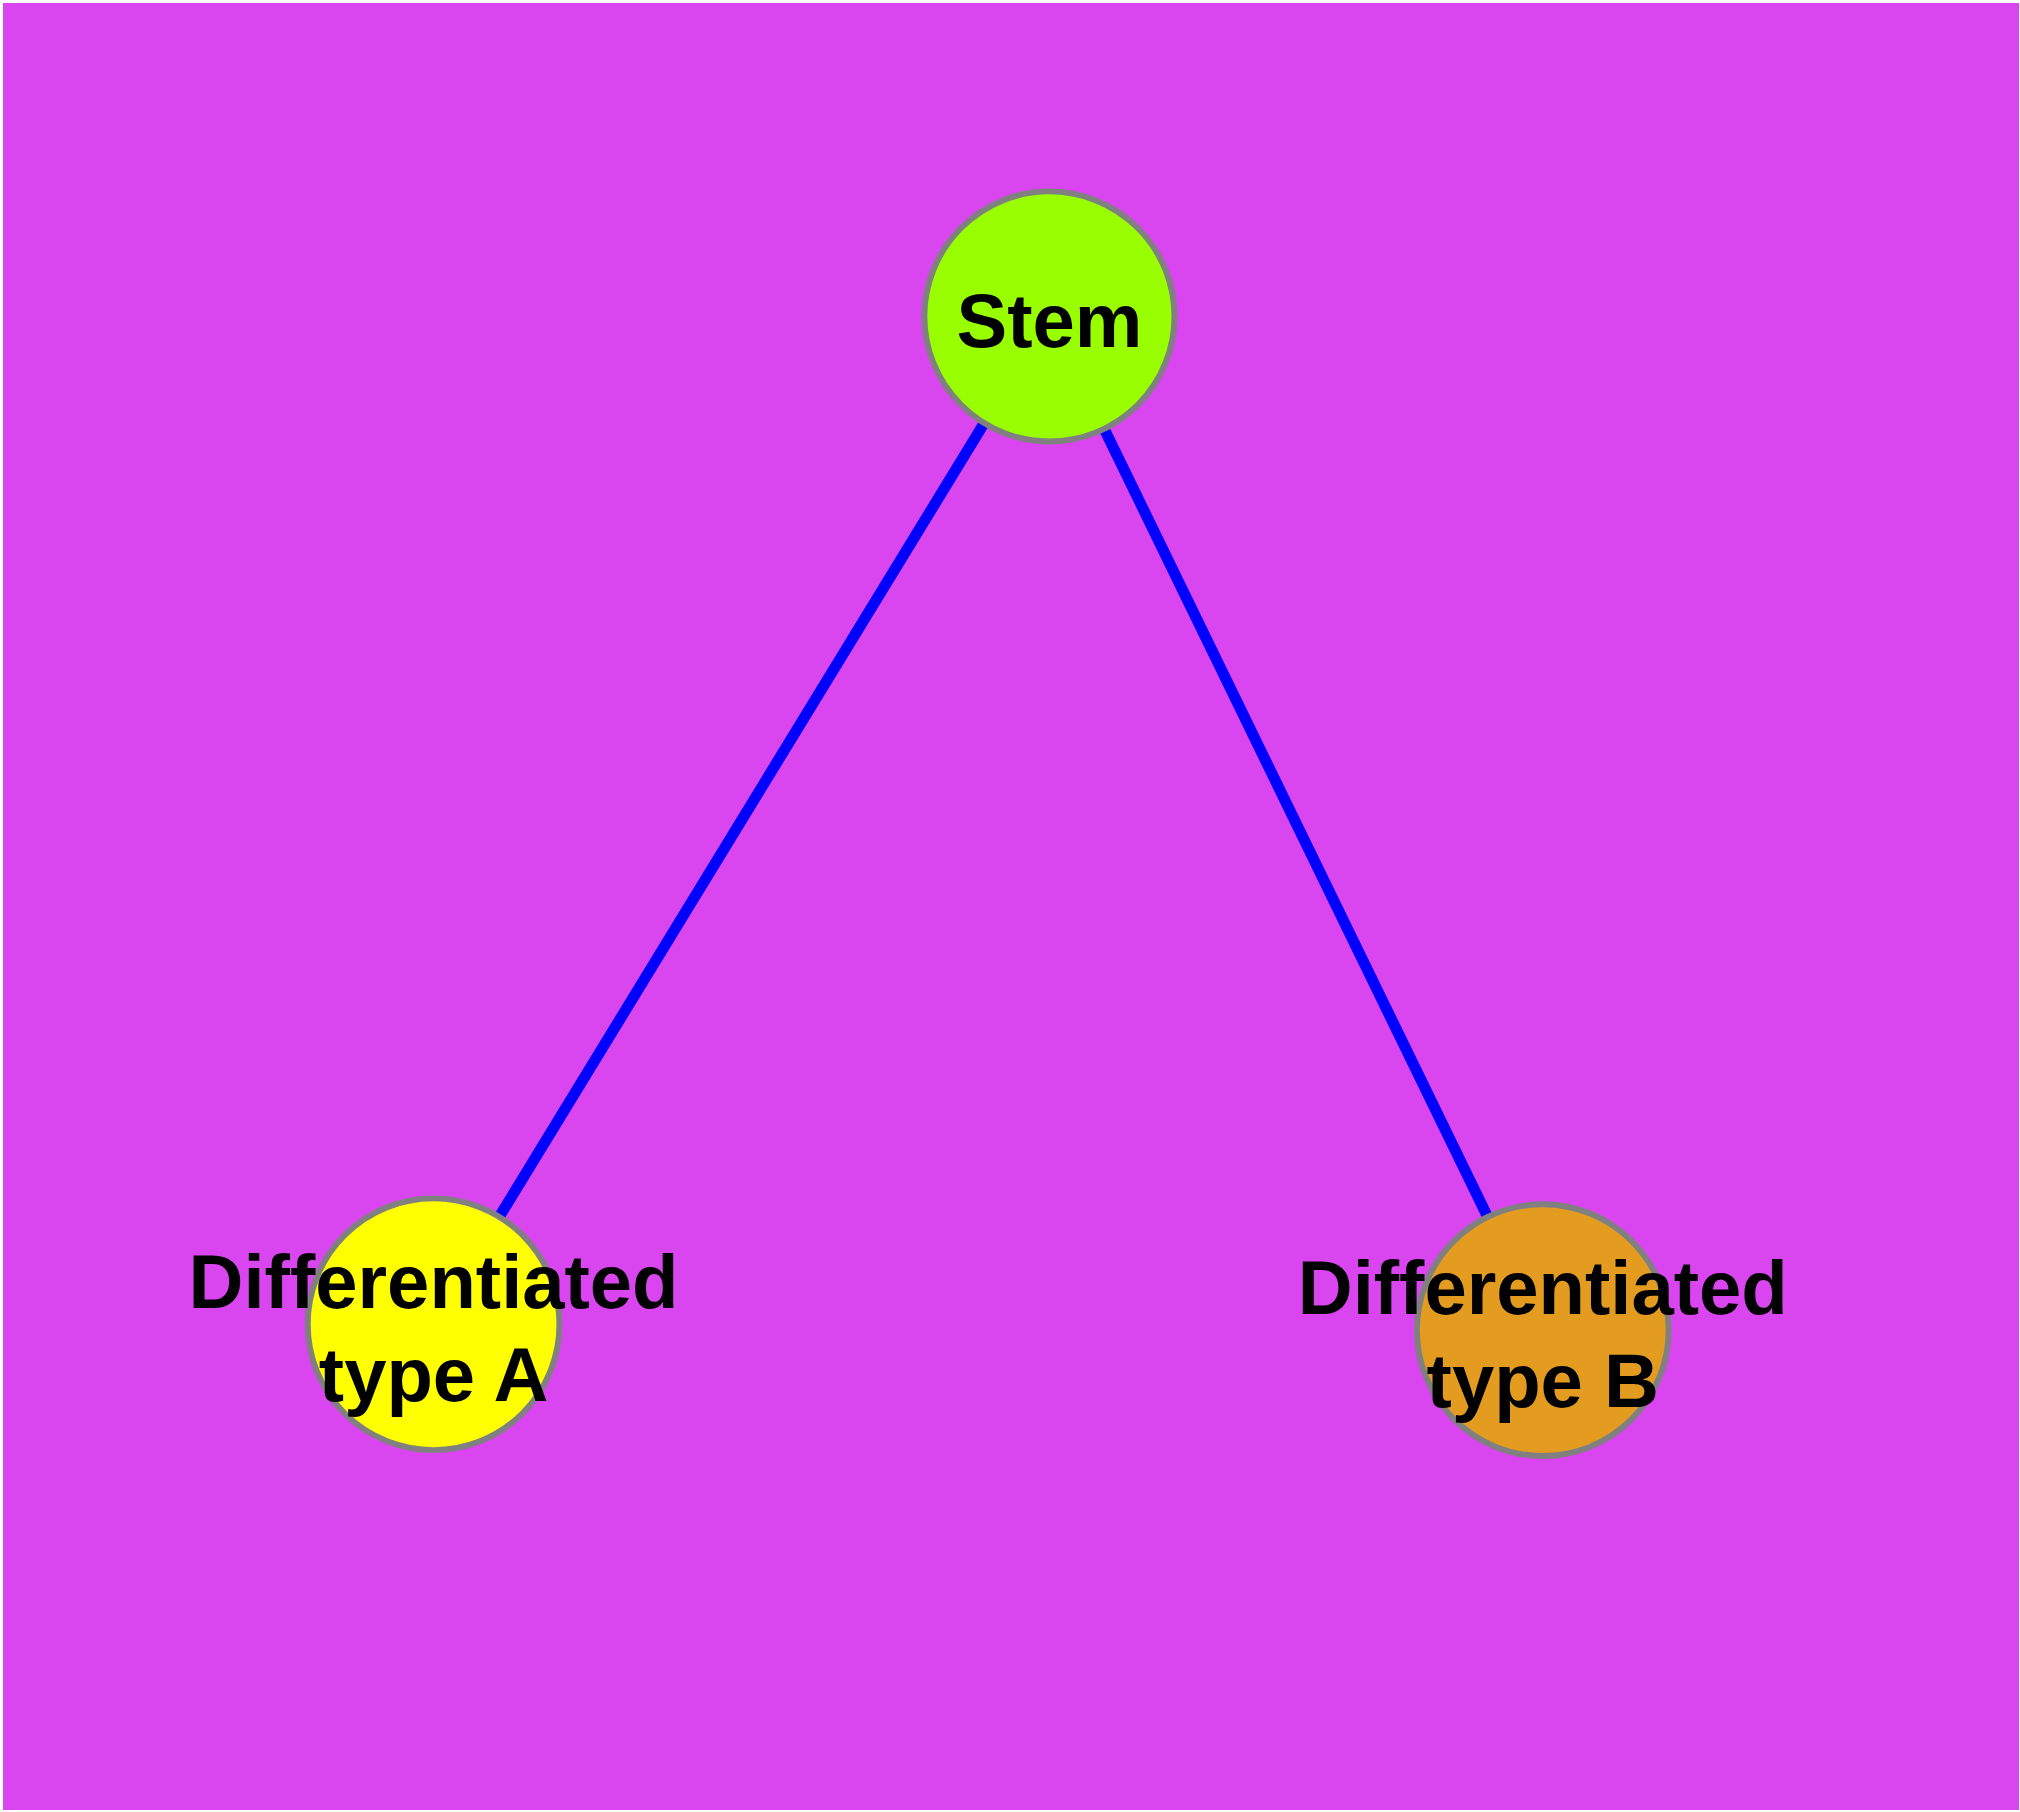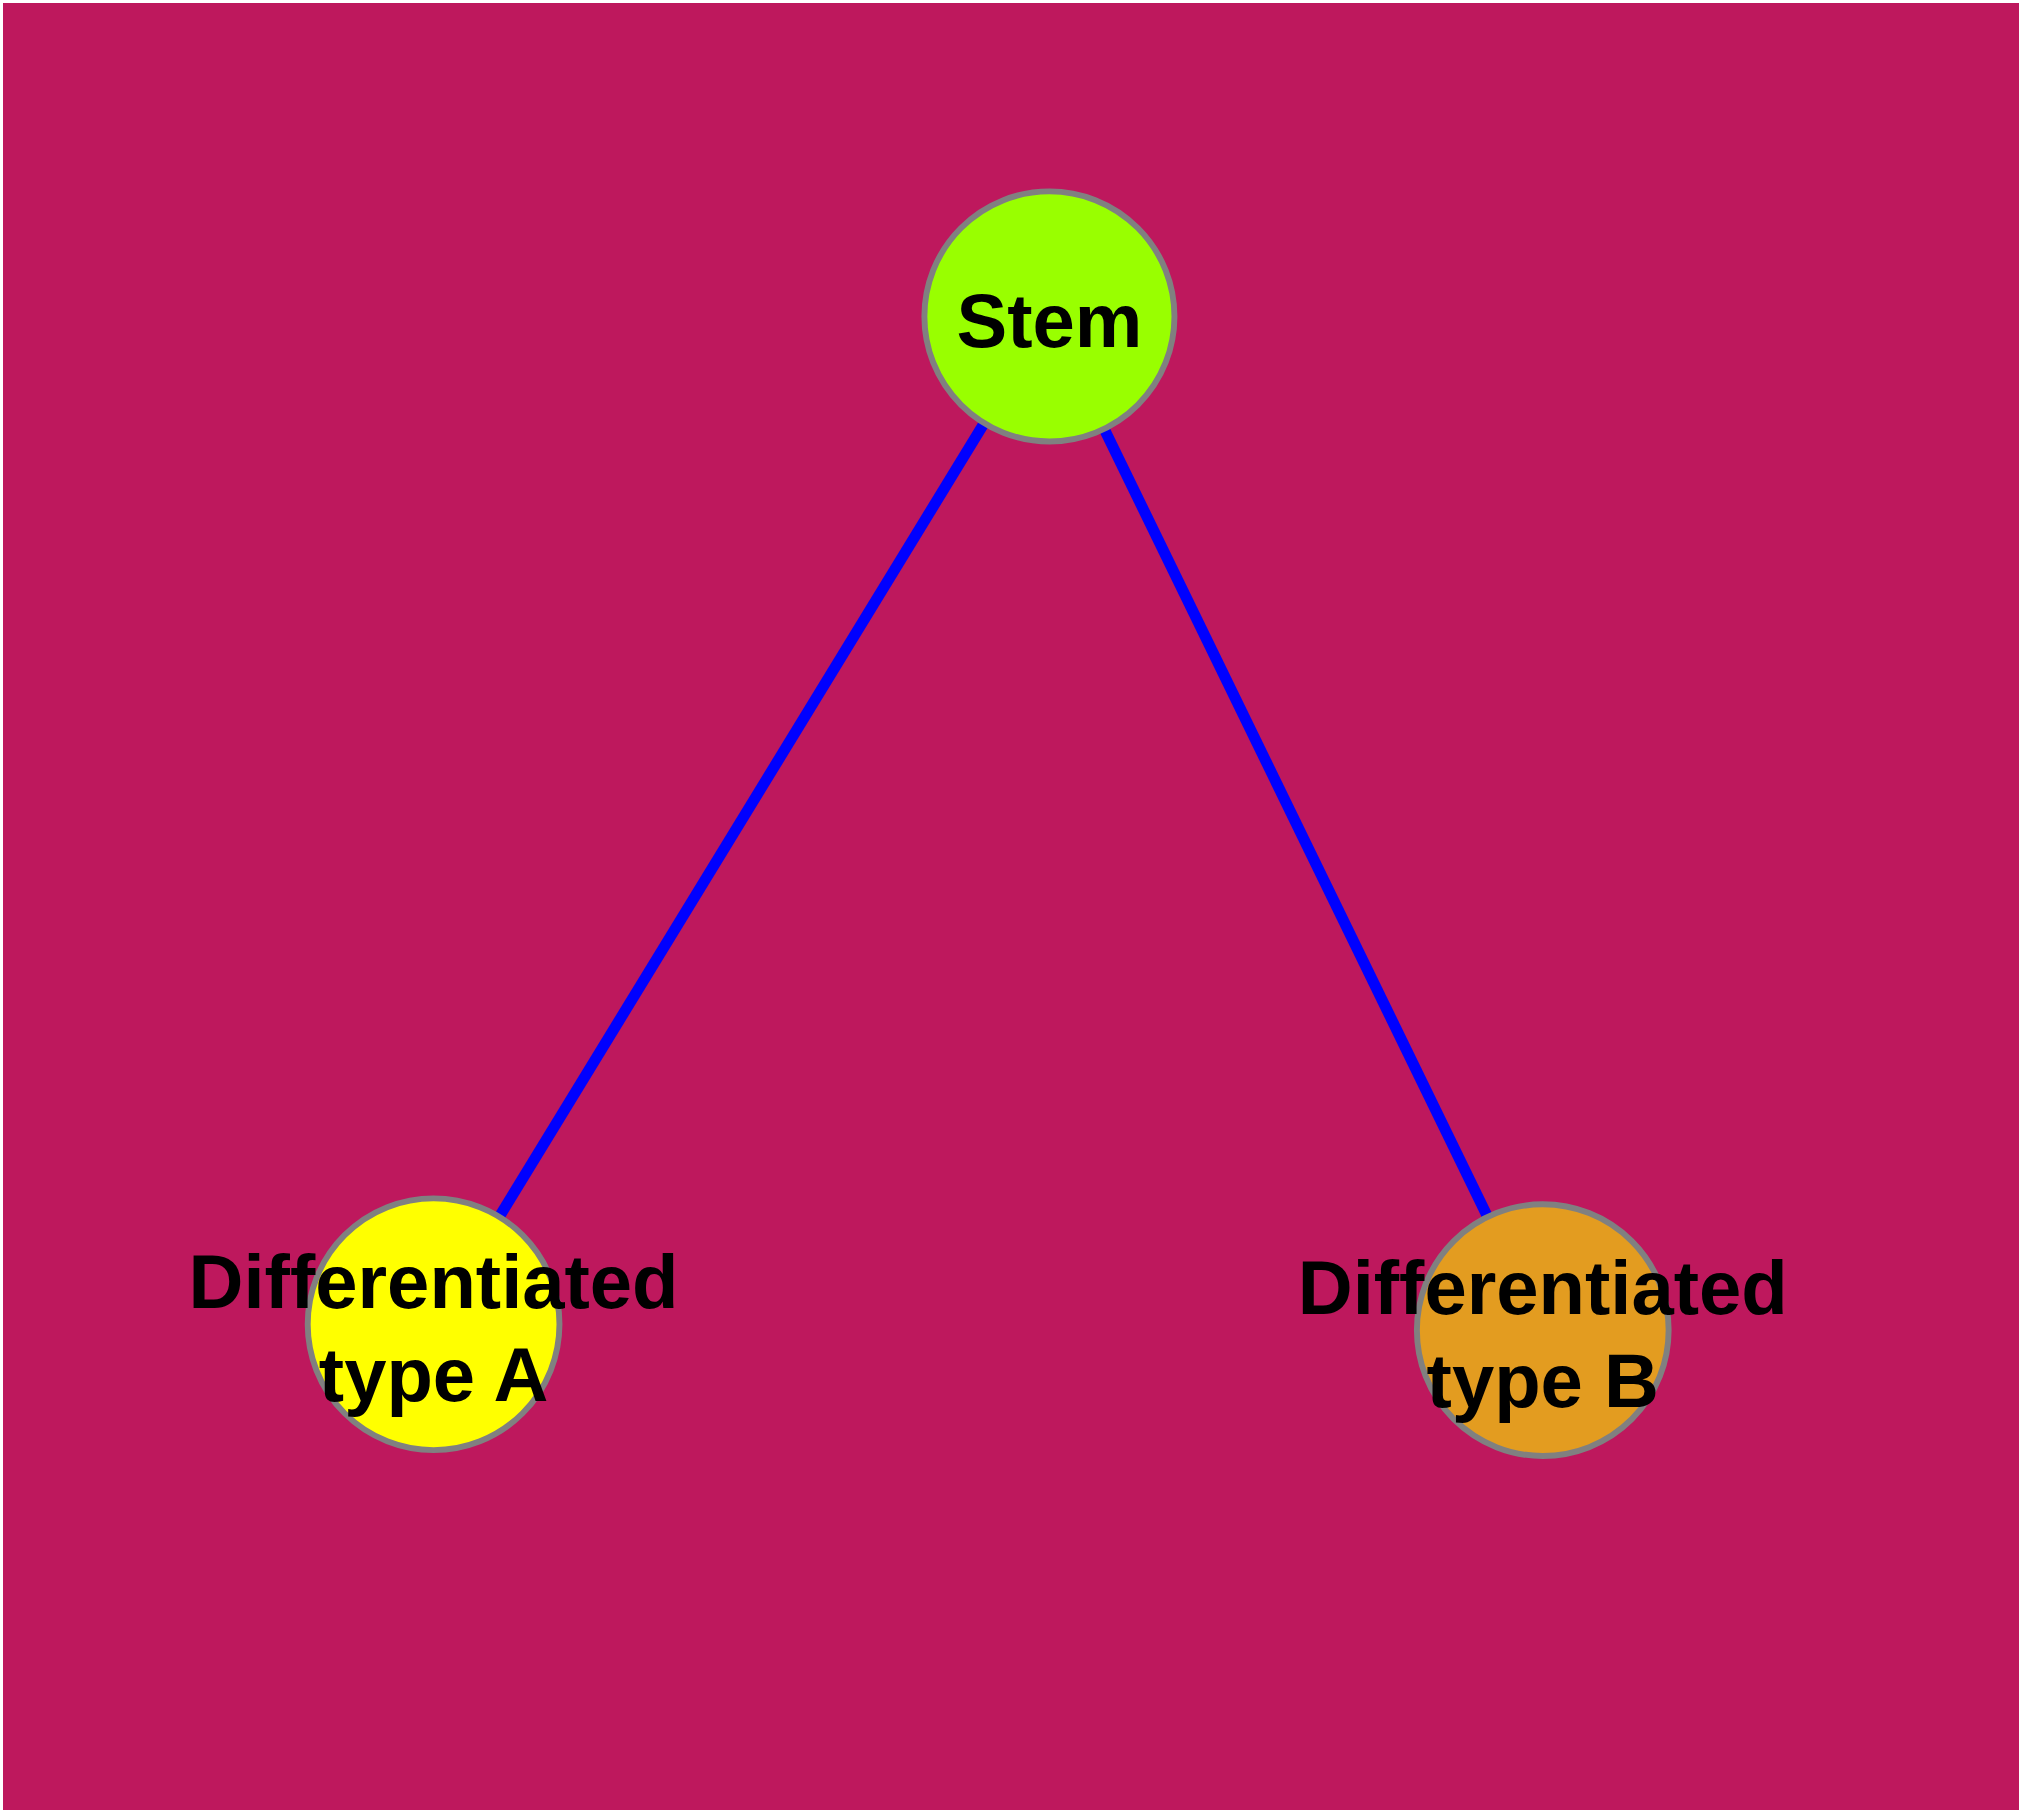--- a/index.html
+++ b/index.html
@@ -37,21 +37,21 @@
     font-weight: bold;
     font-size: 90px;
     fill: #000000;
     text-anchor: middle;
   }
 </style>
 </head>
 <body style="background-color: rgb(255, 255, 255);">
 
 <div class="figure">
-  <div class="plot-area" style="background-color: #be185d;">
+  <div class="plot-area" style="background-color: #d946ef;">
     <svg class="graph-canvas" id="graph-canvas" viewBox="0 0 2384 2138" xmlns="http://www.w3.org/2000/svg">
         <line x1="1237" y1="371" x2="508" y2="1564" stroke="#0000FF" stroke-width="13"></line>
         <line x1="1237" y1="371" x2="1821" y2="1571" stroke="#0000FF" stroke-width="13"></line>
         <circle cx="1237" cy="371" r="148" fill="#99FF00" stroke="#808080" stroke-width="7"></circle>
         <circle cx="508" cy="1564" r="149" fill="#FFFF00" stroke="#808080" stroke-width="7"></circle>
         <circle cx="1821" cy="1571" r="149" fill="#E39C20" stroke="#808080" stroke-width="7"></circle>
         <text x="1237" y="376" dominant-baseline="central" class="node-label" fill="#000000">Stem</text>
         <text x="508" y="1514" dominant-baseline="central" class="node-label" fill="#000000">Differentiated</text>
         <text x="508" y="1624" dominant-baseline="central" class="node-label" fill="#000000">type A</text>
         <text x="1821" y="1521" dominant-baseline="central" class="node-label" fill="#000000">Differentiated</text>

